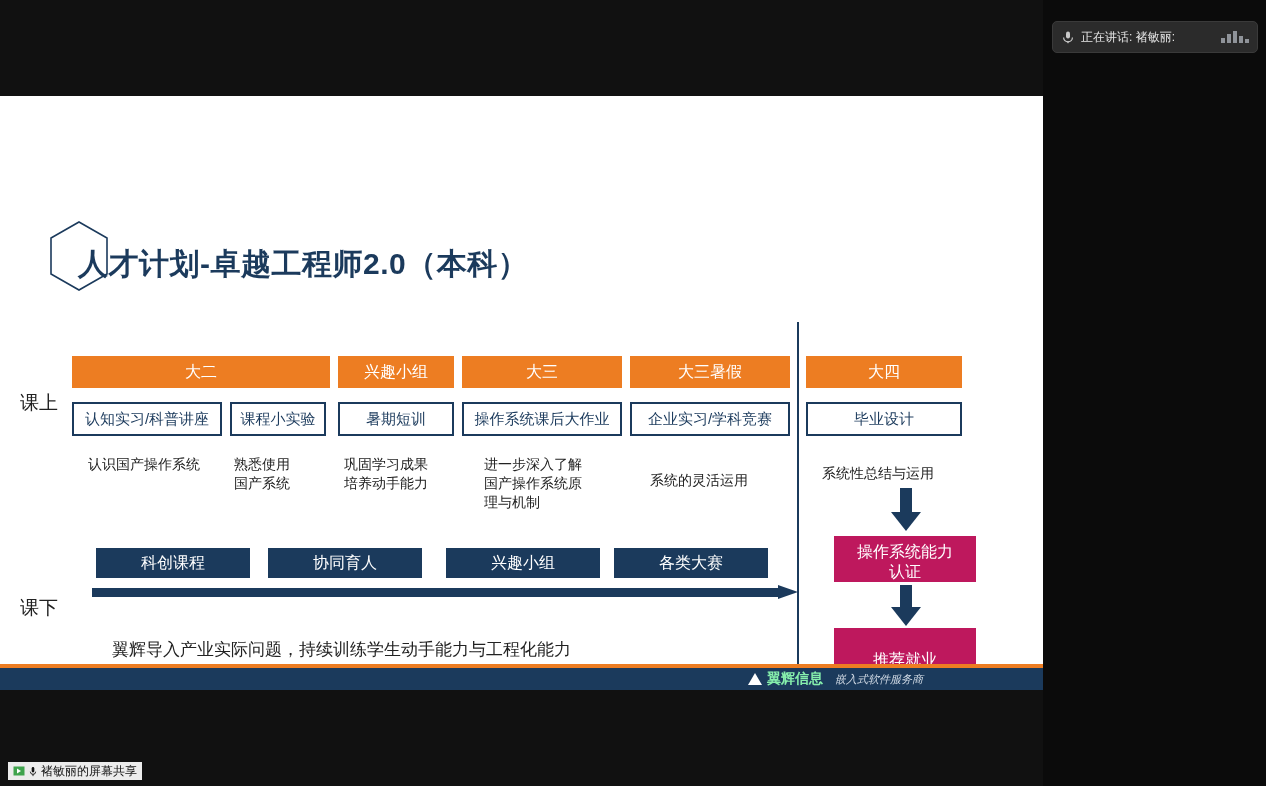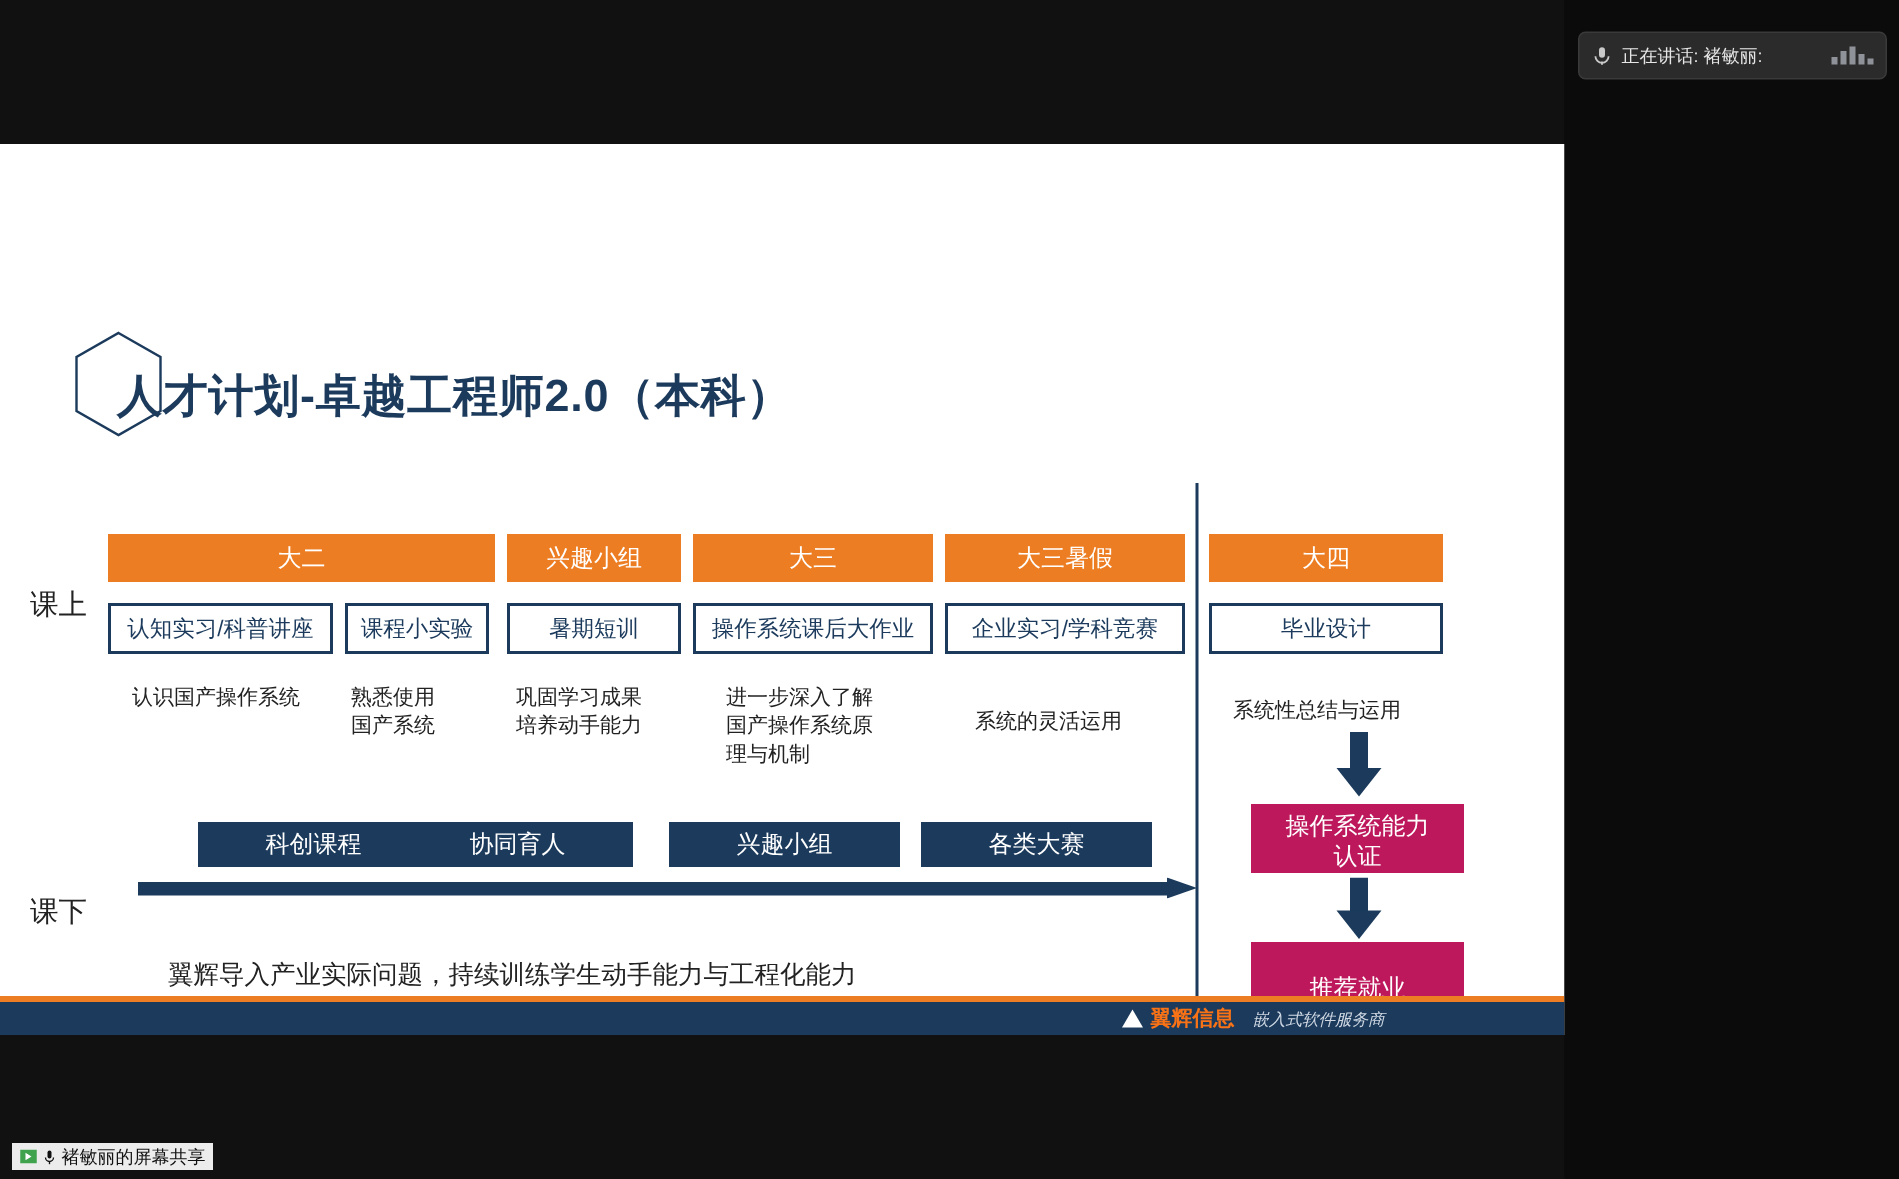--- a/index.html
+++ b/index.html
@@ -151,21 +151,21 @@
     justify-content: flex-end;
     padding-right: 120px;
   }
   #footer-accent {
     position: absolute;
     left: 0; bottom: 22px;
     width: 1043px; height: 4px;
     background: #ed7d22;
   }
   .footer-brand {
-    color: #f97316;
+    color: #86efac;
     font-size: 14px;
     font-weight: bold;
     margin-right: 12px;
   }
   .footer-sub {
     color: #cfd8e3;
     font-size: 11px;
     font-style: italic;
   }
   .footer-logo-mark {
@@ -285,21 +285,21 @@
           </div>
           <div class="caption" style="left: 650px; top: 375px; width: 130px;">
             <div>系统的灵活运用</div>
           </div>
           <div class="caption" style="left: 822px; top: 368px; width: 140px;">
             <div>系统性总结与运用</div>
           </div>
         </div>
 
       <div id="pills">
-          <div class="pill" style="left: 96px; width: 154px; margin-left: 36px;">科创课程</div>
+          <div class="pill" style="left: 96px; width: 154px;">科创课程</div>
           <div class="pill" style="left: 268px; width: 154px;">协同育人</div>
           <div class="pill" style="left: 446px; width: 154px;">兴趣小组</div>
           <div class="pill" style="left: 614px; width: 154px;">各类大赛</div>
         </div>
 
       <svg id="long-arrow" viewBox="0 0 706 14">
         <rect x="0" y="3" width="686" height="9" fill="#1b3a5c"></rect>
         <polygon points="686,0 706,7 686,14" fill="#1b3a5c"></polygon>
       </svg>
 

